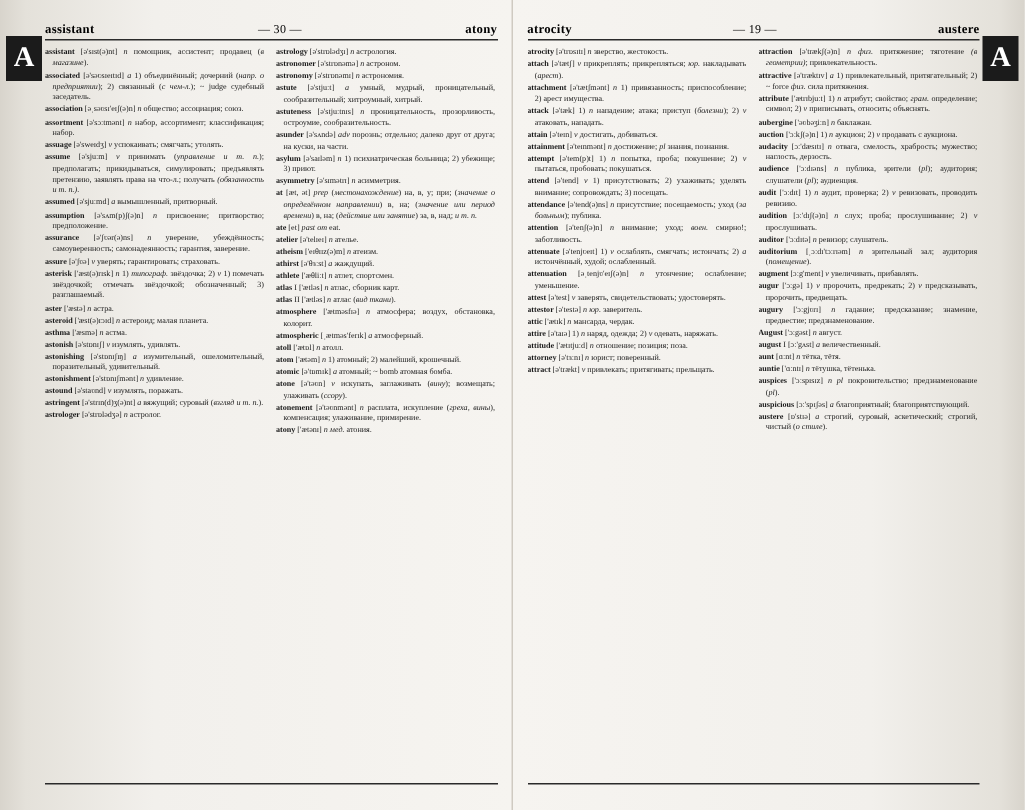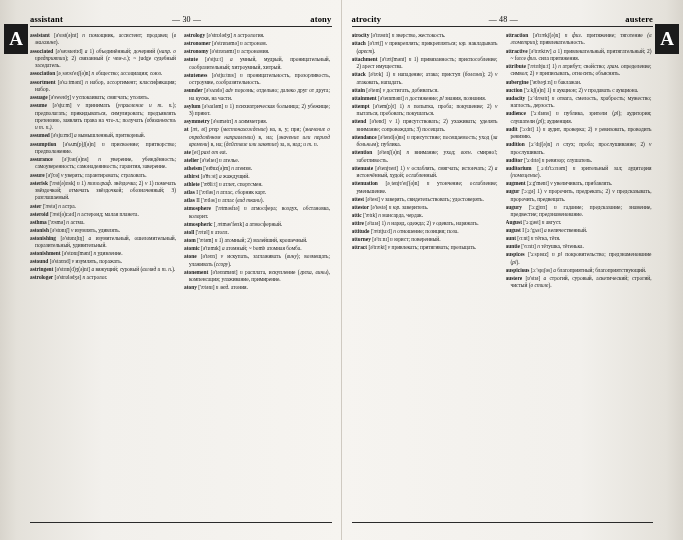--- a/index.html
+++ b/index.html
@@ -166,21 +166,21 @@
     <div class="bottom-rule"></div>
   </div>
 
   <div class="gutter"></div>
 
   <div class="page right">
     <div class="thumb right-thumb">A</div>
 
     <div class="running-head">
       <span>atrocity</span>
-      <span class="pageno">— 48 —</span>
+      <span class="pageno">— 19 —</span>
       <span>austere</span>
     </div>
 
     <div class="columns">
       <div class="col">
           <p class="entry"><b>atrocity</b> [ə'trɒsɪtɪ] <i>n</i> зверство, жестокость.</p>
           <p class="entry"><b>attach</b> [ə'tætʃ] <i>v</i> прикреплять; прикрепляться; <i>юр.</i> накладывать (<i>арест</i>).</p>
           <p class="entry"><b>attachment</b> [ə'tætʃmənt] <i>n</i> 1) привязанность; приспособление; 2) арест имущества.</p>
           <p class="entry"><b>attack</b> [ə'tæk] 1) <i>n</i> нападение; атака; приступ (<i>болезни</i>); 2) <i>v</i> атаковать, нападать.</p>
           <p class="entry"><b>attain</b> [ə'teɪn] <i>v</i> достигать, добиваться.</p>

